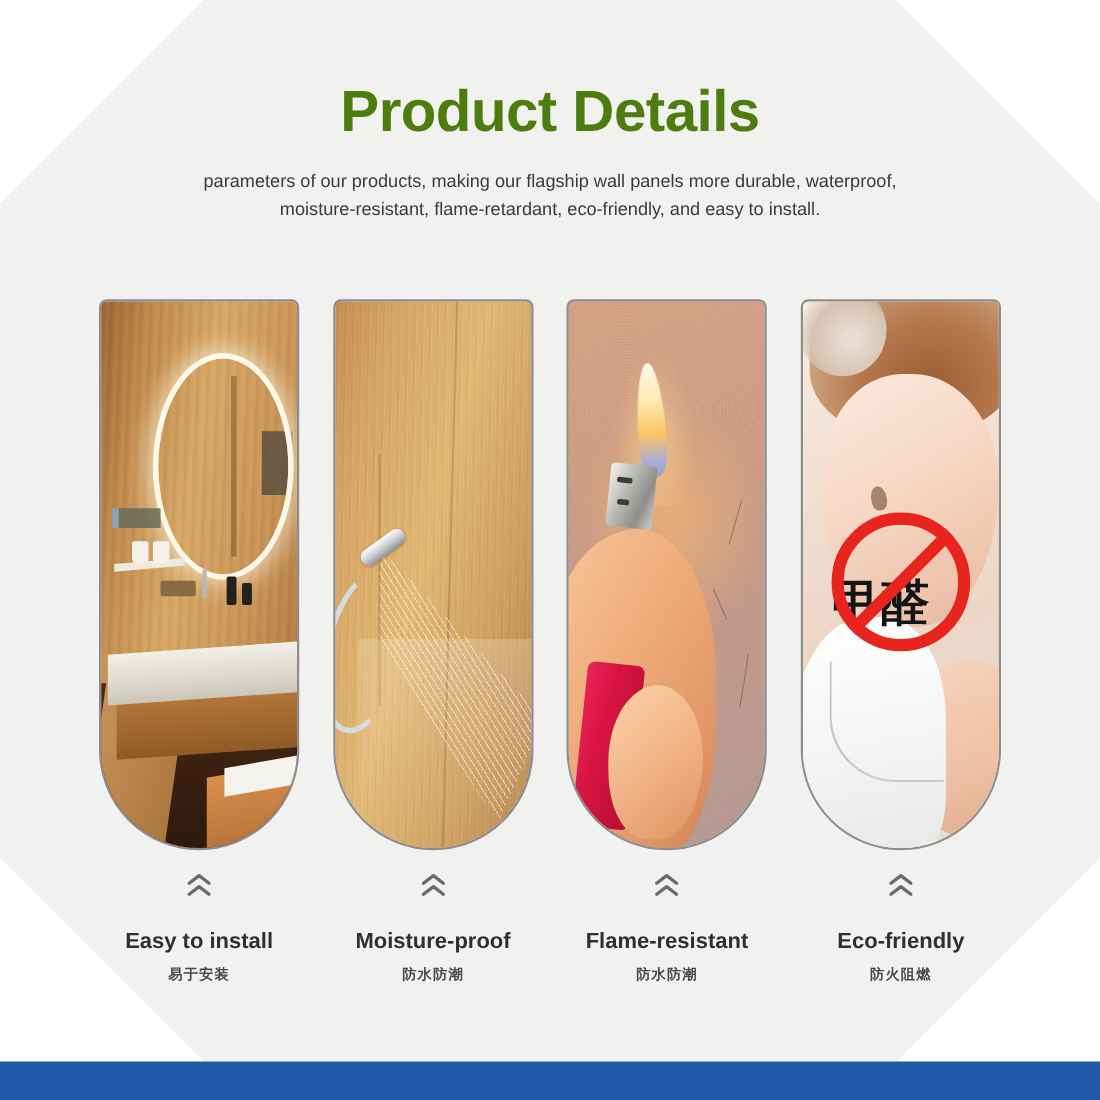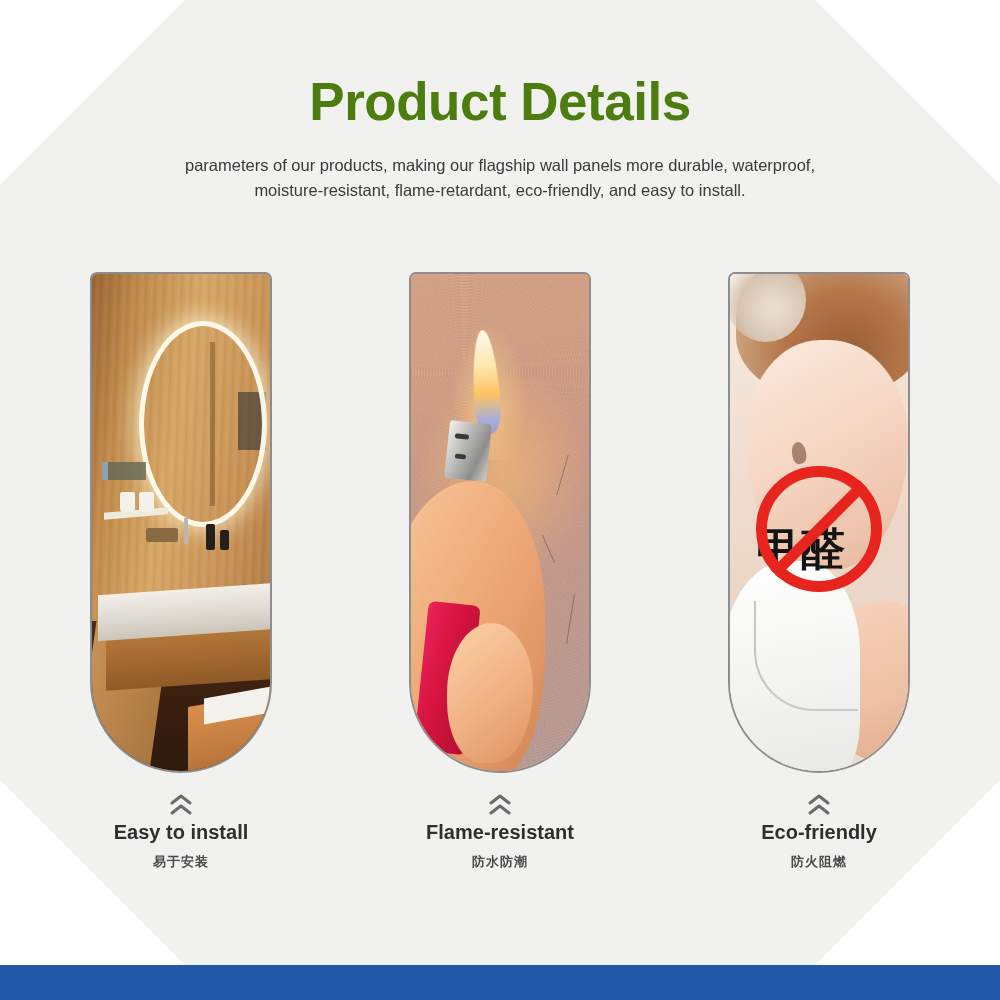--- a/index.html
+++ b/index.html
@@ -419,21 +419,21 @@
   
   .chevrons {
     margin-top: 20px;
     height: 24px;
     display: flex;
     align-items: center;
     justify-content: center;
   }
 
   .label-en {
-    margin-top: 4px;
+    margin-top: 28px;
     font-size: 20px;
     font-weight: bold;
     color: #2f2f2f;
     white-space: nowrap;
   }
 
   .label-zh {
     margin-top: 9px;
     font-size: 13px;
     font-weight: bold;
@@ -497,20 +497,41 @@
       <div class="chevrons">
         <svg width="26" height="22" viewBox="0 0 26 22" fill="none">
           <path d="M4 9 L13 2 L22 9" stroke="#6b6b6b" stroke-width="3" stroke-linecap="round" stroke-linejoin="round"></path>
           <path d="M4 19 L13 12 L22 19" stroke="#6b6b6b" stroke-width="3" stroke-linecap="round" stroke-linejoin="round"></path>
         </svg>
       </div>
       <div class="label-en">Easy to install</div>
       <div class="label-zh">易于安装</div>
     </div>
 
+    <div class="card">
+      <div class="photo">
+        <div class="photo-inner">
+          <div class="scene-shower"></div>
+          <div class="shower-seam s1"></div>
+          <div class="shower-seam s2"></div>
+          <div class="shower-wet"></div>
+          <div class="shower-spray"></div>
+          <div class="shower-head"></div>
+          <div class="shower-hose"></div>
+        </div>
+      </div>
+      <div class="chevrons">
+        <svg width="26" height="22" viewBox="0 0 26 22" fill="none">
+          <path d="M4 9 L13 2 L22 9" stroke="#6b6b6b" stroke-width="3" stroke-linecap="round" stroke-linejoin="round"></path>
+          <path d="M4 19 L13 12 L22 19" stroke="#6b6b6b" stroke-width="3" stroke-linecap="round" stroke-linejoin="round"></path>
+        </svg>
+      </div>
+      <div class="label-en">Moisture-proof</div>
+      <div class="label-zh">防水防潮</div>
+    </div>
 
     <div class="card">
       <div class="photo">
         <div class="photo-inner">
           <div class="scene-flame"></div>
           <div class="flame-crack k1"></div>
           <div class="flame-crack k2"></div>
           <div class="flame-crack k3"></div>
           <div class="flame-glow"></div>
           <div class="flame-body"></div>

